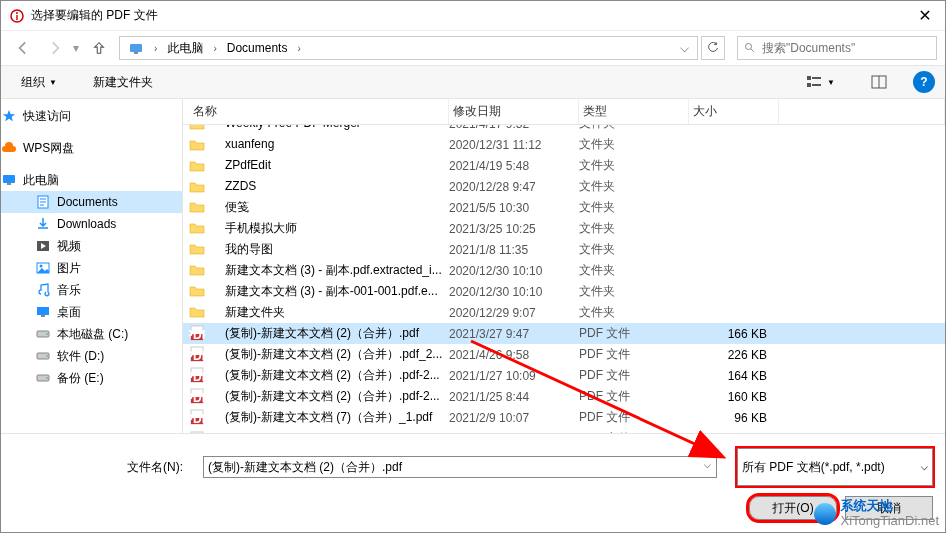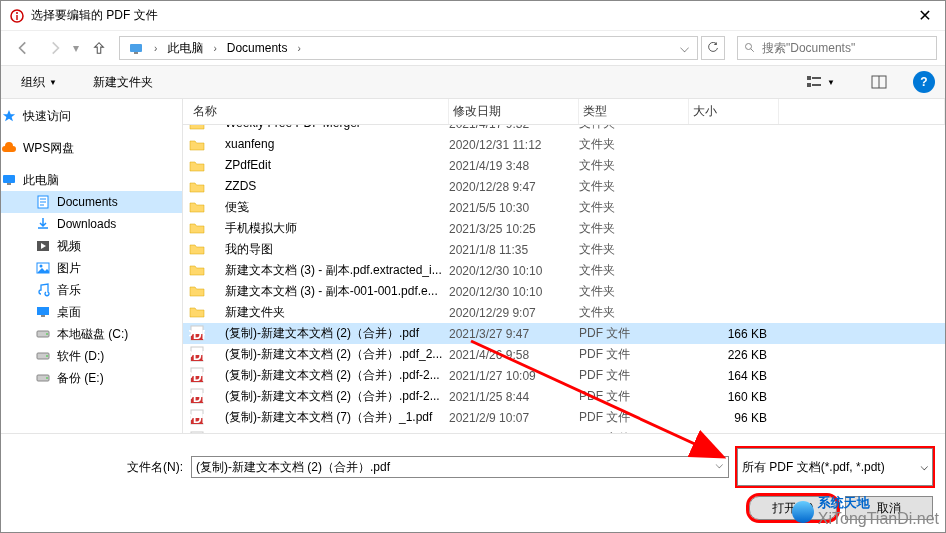--- a/index.html
+++ b/index.html
@@ -36,21 +36,21 @@
 .colhdr > div { border-right: 1px solid #eee; height:100%; display:flex; align-items:center; padding-left:4px;}
 .rows { flex:1; overflow:auto; }
 .row { height: 21px; display:grid; grid-template-columns: 260px 130px 110px 90px 1fr; align-items:center; padding-left:6px; cursor:pointer;}
 .row.sel { background:#cce8ff; }
 .row .cname { display:flex; align-items:flex-start; gap:20px; overflow:hidden; white-space:nowrap; text-overflow:ellipsis; padding-right:4px;}
 .row .csize { text-align:right; padding-right:12px; }
 .row .ctype, .row .cdate { color:#555; }
 .row.sel .ctype, .row.sel .cdate { color:#555; }
 .ficon { width:16px; height:16px; flex-shrink:0; display:inline-flex; align-items:center; justify-content:center;}
 .footer { border-top:1px solid #e5e5e5; padding: 14px 12px 12px; display:flex; flex-direction:column; gap:10px;}
-.frow { display:flex; align-items:center; gap:8px; }
+.frow { display:flex; align-items:center; gap:20px; }
 .fn-label { width: 170px; text-align:right; }
 .fn-input { flex:1; height:22px; border:1px solid #888; padding:0 4px; }
 .ft-select { width:196px; height:38px; border:1px solid #888; padding:0 4px; display:flex; align-items:center; justify-content:space-between; cursor:pointer; position:relative;}
 .ft-select.hl { outline: 2px solid red; }
 .btnrow { display:flex; justify-content:flex-end; gap:8px; padding-right:0;}
 .winbtn { width:88px; height:24px; border:1px solid #888; background:#e1e1e1; cursor:pointer; display:flex; align-items:center; justify-content:center;}
 .winbtn.primary { outline: 3px solid red; border-radius: 10px; }
 .arrow-svg { position:absolute; pointer-events:none; }
 .watermark { position:absolute; right:6px; bottom:4px; font-size:11px; color:#888; pointer-events:none; display:flex; align-items:center; gap:4px;}
 .watermark .globe { width:22px; height:22px; border-radius:50%; background:linear-gradient(#6cf,#06c); display:inline-block;}
@@ -295,21 +295,21 @@
         </div>
         <div class="row">
           <div class="cname">
             <span class="ficon">
               <svg width="16" height="14" viewBox="0 0 16 14">
                 <path d="M1 3 L6 3 L7.5 5 L15 5 L15 12 L1 12 Z" fill="#ffd86b" stroke="#d9a400" stroke-width="0.5"></path>
               </svg>
             </span>
             <span>ZPdfEdit</span>
           </div>
-          <div class="cdate">2021/4/19 3:48</div>
+          <div class="cdate">2021/4/19 5:48</div>
           <div class="ctype">文件夹</div>
           <div class="csize"></div>
           <div></div>
         </div>
         <div class="row">
           <div class="cname">
             <span class="ficon">
               <svg width="16" height="14" viewBox="0 0 16 14">
                 <path d="M1 3 L6 3 L7.5 5 L15 5 L15 12 L1 12 Z" fill="#ffd86b" stroke="#d9a400" stroke-width="0.5"></path>
               </svg>
@@ -528,15 +528,15 @@
         <path d="M0,0 L12,5 L0,10 Z" fill="red"></path>
       </marker>
     </defs>
   <line x1="470" y1="340" x2="720" y2="455" stroke="red" stroke-width="3" marker-end="url(#ah)"></line>
 </svg>
 
 <div class="watermark">
   <span class="globe"></span>
   <span style="display:flex;flex-direction:column;line-height:1.1;">
     <span style="font-weight:bold;color:#06c;font-size:13px;">系统天地</span>
-    <span style="color:#888;font-size:16px;">XiTongTianDi.net</span>
+    <span style="color:#888;font-size:13px;">XiTongTianDi.net</span>
   </span>
 </div>
 
 </body></html>

